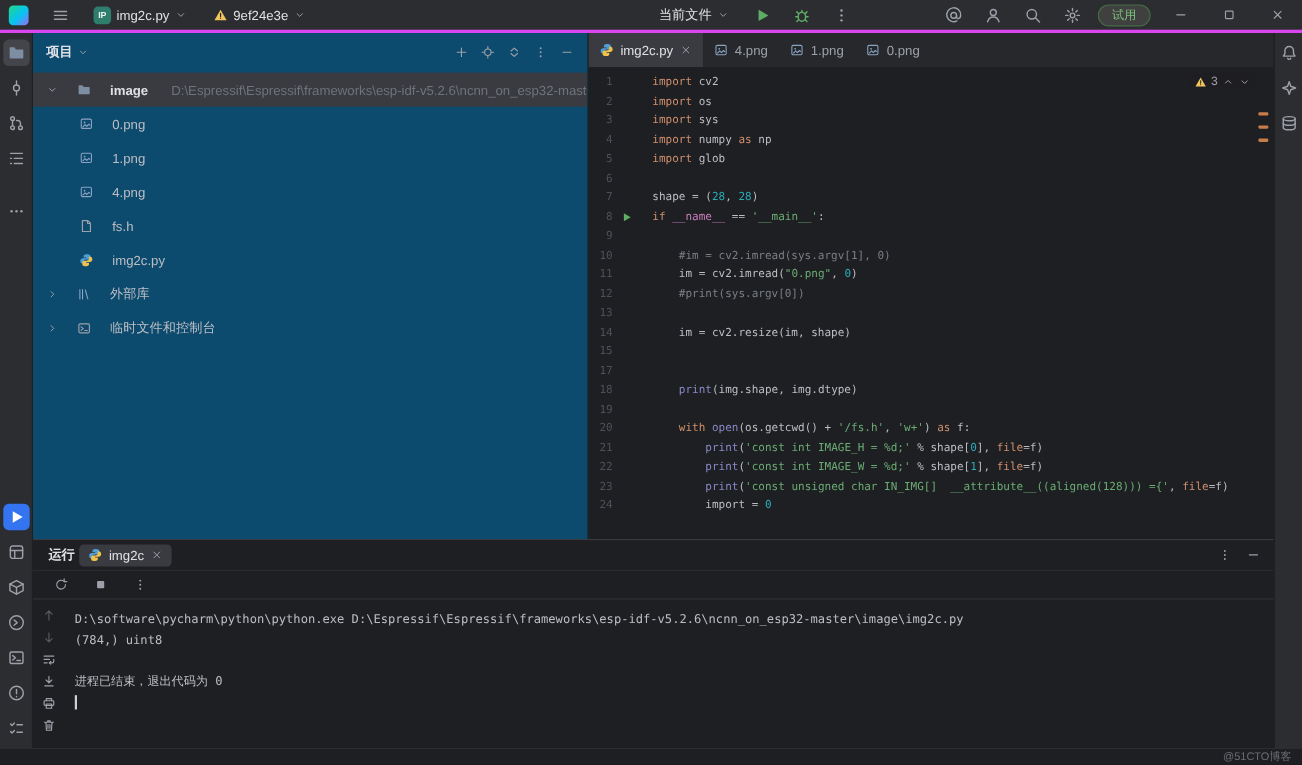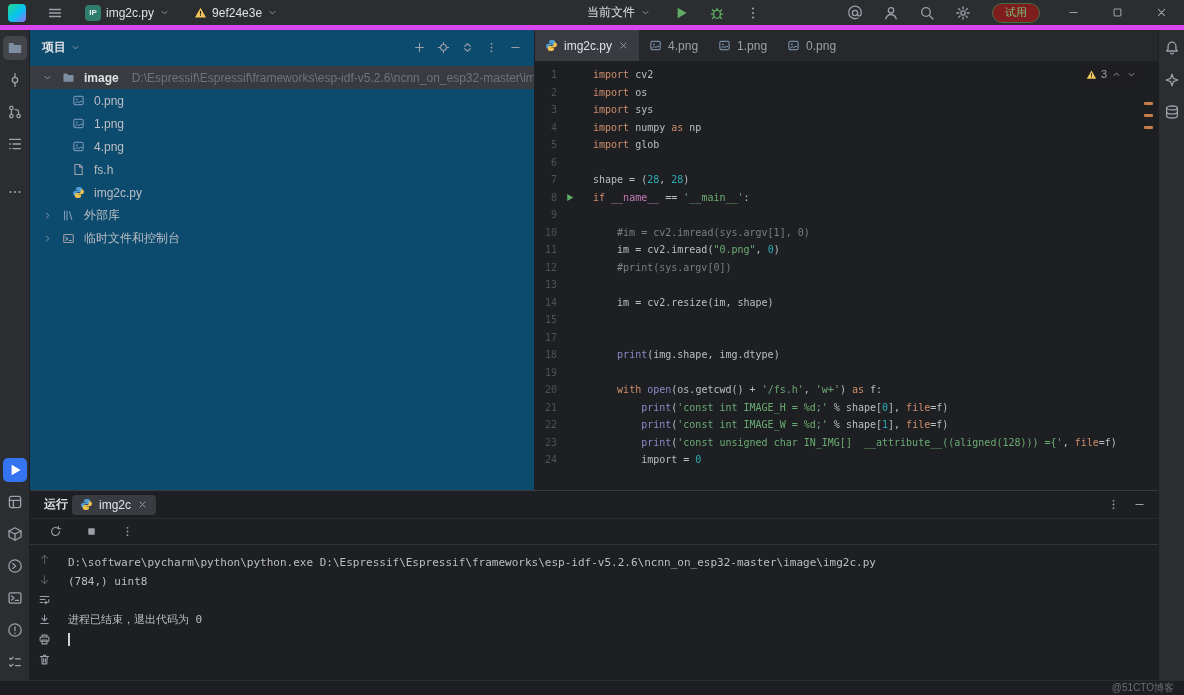--- a/index.html
+++ b/index.html
@@ -5,47 +5,47 @@
   *{margin:0;padding:0;box-sizing:border-box}
   html,body{width:1184px;height:695px;overflow:hidden;background:#1e1f22}
   .window{position:relative;width:1184px;height:695px;font-family:"Liberation Sans","DejaVu Sans",sans-serif;font-size:12px;color:#bcbec4;background:#1e1f22}
   .icon{display:inline-flex;align-items:center;justify-content:center;width:16px;height:16px;flex:none}
   .icon svg{width:100%;height:100%}
   .icon.sm{width:13px;height:13px}
   .icon.xs{width:11px;height:11px}
   .dim{opacity:.45}
 
   
-  .titlebar{position:absolute;top:0;left:0;right:0;height:30px;background:#2b2d30;border-bottom:5px solid #d946ef;display:flex;align-items:center;padding:0 6px 0 8px;gap:10px;z-index:5}
+  .titlebar{position:absolute;top:0;left:0;right:0;height:30px;background:#2b2d30;border-bottom:3px solid #d946ef;display:flex;align-items:center;padding:0 6px 0 8px;gap:10px;z-index:5}
   .logo{width:18px;height:18px;border-radius:4px;background:linear-gradient(135deg,#21d789,#07c3f2 55%,#9a6cf2);margin-right:6px;flex:none}
   .tb-btn{width:26px;height:26px;display:flex;align-items:center;justify-content:center;border-radius:4px;flex:none}
   .widget{display:flex;align-items:center;gap:5px;padding:3px 7px;border-radius:4px;color:#dfe1e5;white-space:nowrap;flex:none}
   .avatar{width:16px;height:16px;border-radius:4px;background:#2f7d6d;color:#e8f2ee;font-size:8px;font-weight:700;display:flex;align-items:center;justify-content:center}
   .tb-spacer{flex:1}
   .tb-gap{width:56px;flex:none}
-  .trial{height:20px;padding:0 12px;border-radius:10px;border:1px solid #466b48;color:#7cc47f;background:#7f1d1d;display:flex;align-items:center;font-size:11px;margin:0 6px;flex:none}
+  .trial{height:20px;padding:0 12px;border-radius:10px;border:1px solid #466b48;color:#7cc47f;background:#404040;display:flex;align-items:center;font-size:11px;margin:0 0;flex:none}
   .win-btn{width:34px;height:30px;display:flex;align-items:center;justify-content:center;flex:none}
 
   
   .left-strip{position:absolute;top:30px;bottom:15px;left:0;width:30px;background:#2b2d30;border-right:1px solid #1e1f22;display:flex;flex-direction:column;align-items:center;padding:6px 0;gap:8px;z-index:4}
   .right-strip{position:absolute;top:30px;bottom:15px;right:0;width:26px;background:#2b2d30;border-left:1px solid #1e1f22;display:flex;flex-direction:column;align-items:center;padding:6px 0;gap:8px;z-index:4}
   .strip-btn{width:24px;height:24px;border-radius:5px;display:flex;align-items:center;justify-content:center;flex:none}
   .strip-btn.active-gray{background:#43454a}
   .strip-btn.active-blue{background:#3574f0}
   .strip-spacer{flex:1}
   .strip-gap{height:8px;flex:none}
 
   
   .project{position:absolute;left:30px;top:30px;width:505px;height:460px;background:#0c4a6e;border-right:1px solid #1e1f22;display:flex;flex-direction:column;overflow:hidden}
   .pp-header{height:34px;display:flex;align-items:center;padding:0 8px 0 12px;gap:4px;flex:none}
   .pp-title{font-weight:600;color:#dfe1e5}
   .pp-tools{margin-left:auto;display:flex;gap:2px}
   .tool-btn{width:22px;height:22px;display:flex;align-items:center;justify-content:center;border-radius:4px}
   .tree{flex:1;overflow:hidden;padding-top:2px}
-  .trow{height:23px;display:flex;align-items:center;gap:9px;padding-left:12px;white-space:nowrap;overflow:hidden}
+  .trow{height:31px;display:flex;align-items:center;gap:17px;padding-left:12px;white-space:nowrap;overflow:hidden}
   .trow.selected{background:#393b40}
   .trow.lvl1{padding-left:42px}
   .tname{color:#dfe1e5;font-weight:600}
   .tpath{color:#6f737a;margin-left:4px}
   .tlabel{color:#bcbec4}
 
   
   .editor{position:absolute;left:535px;top:30px;right:26px;height:460px;background:#1e1f22;overflow:hidden}
   .tabbar{height:32px;background:#26282b;display:flex;align-items:stretch;border-bottom:1px solid #1e1f22}
   .etab{display:flex;align-items:center;gap:6px;padding:0 10px;color:#9da0a8;font-size:12px;white-space:nowrap}

